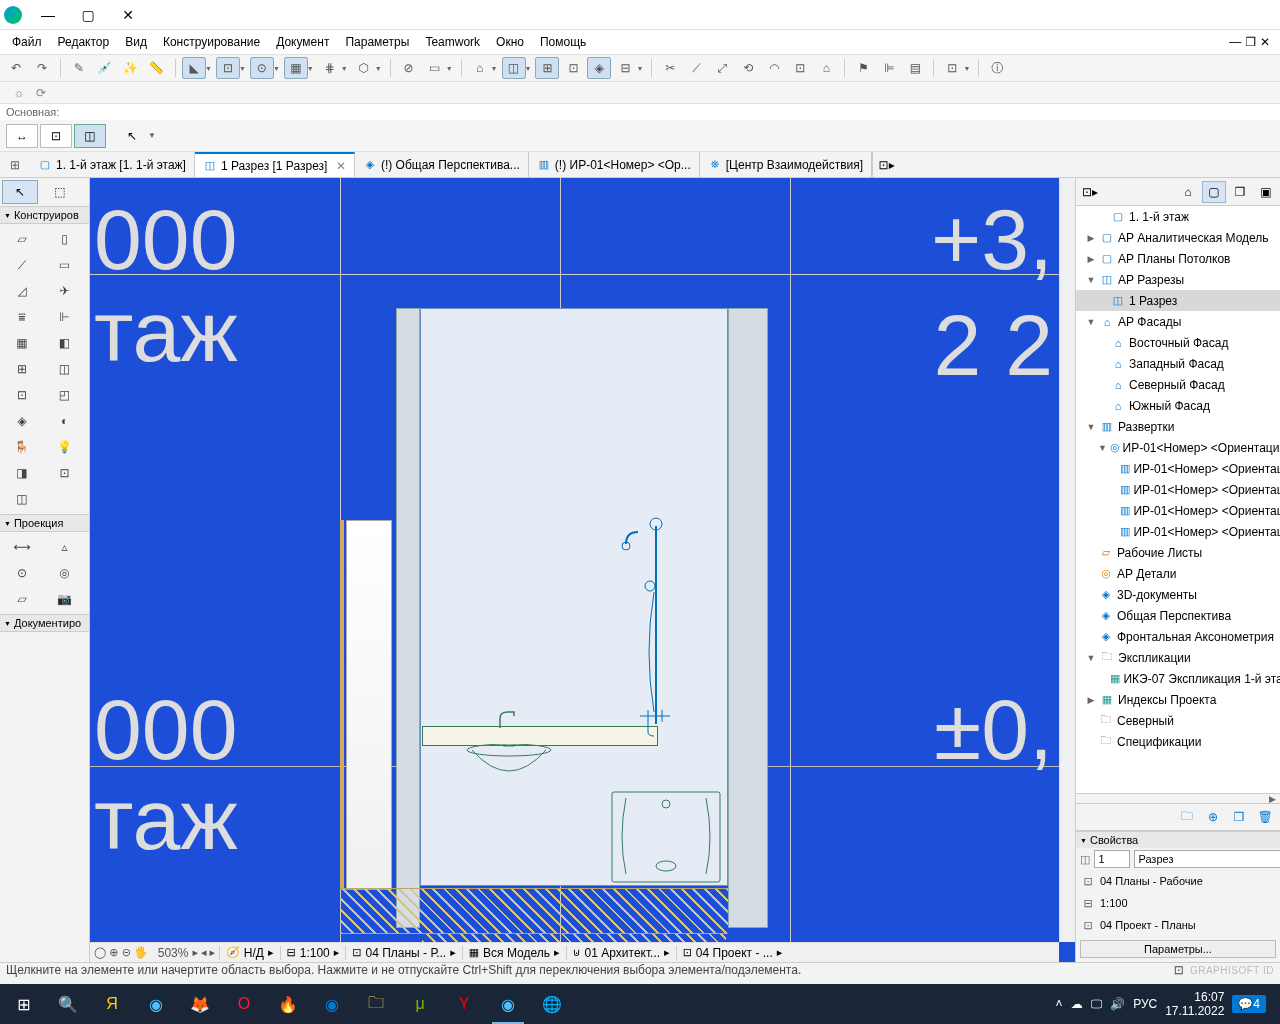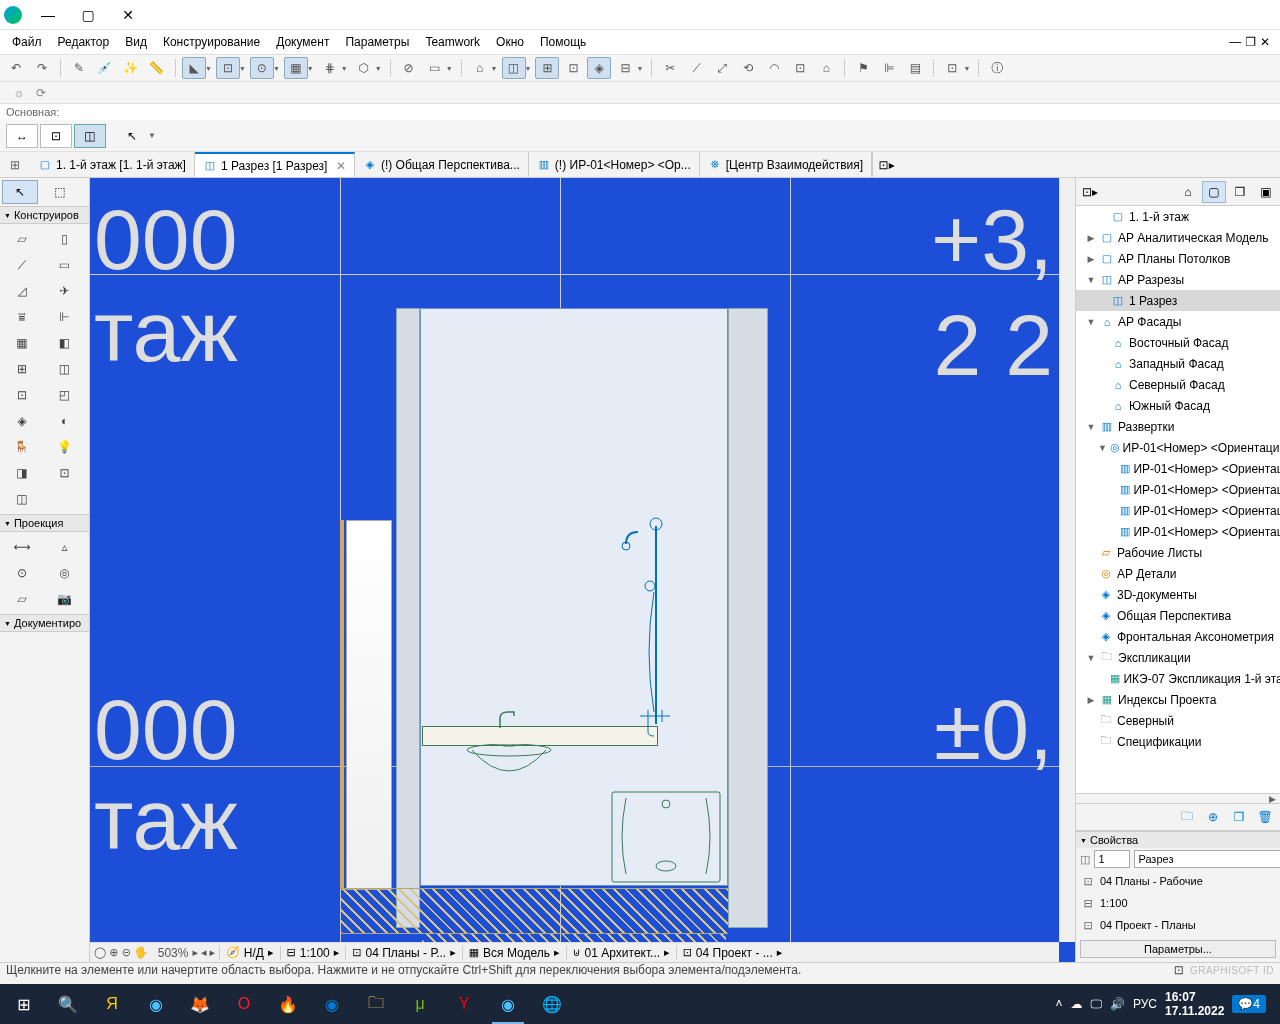--- a/index.html
+++ b/index.html
@@ -95,21 +95,21 @@
 
 .statusbar { height: 22px; background: #f3f3f3; border-top: 1px solid #ccc; display: flex; align-items: flex-start; padding: 0 6px; font-size: 11px; color: #444; }
 .statusbar .right { margin-left: auto; display: flex; align-items: center; gap: 6px; }
 .statusbar .gs-id { color: #bbb; font-size: 10px; letter-spacing: 0.5px;}
 
 
 .taskbar { height: 40px; background: #1a2638; display: flex; align-items: center; padding: 0 4px; gap: 4px; }
 .taskbar .tb-icon { width: 40px; height: 40px; display: inline-flex; align-items: center; justify-content: center; cursor: pointer; color: #fff; font-size: 16px; position: relative;}
 .taskbar .tb-icon.active::after { content:""; position:absolute; bottom:0; left:4px; right:4px; height:2px; background:#7ab8ea;}
 .taskbar .tb-right { margin-left: auto; display: flex; align-items: center; gap: 8px; color: #fff; font-size: 11px; padding-right: 10px;}
-.taskbar .clock { text-align: left; line-height: 1.2; font-weight: bold; }
+.taskbar .clock { text-align: right; line-height: 1.2; }
 
 svg { display: block; }
 </style>
 </head>
 <body>
 
 <div class="titlebar">
   <div class="app-icon"></div>
   <div class="win-btn">—</div>
   <div class="win-btn">▢</div>

